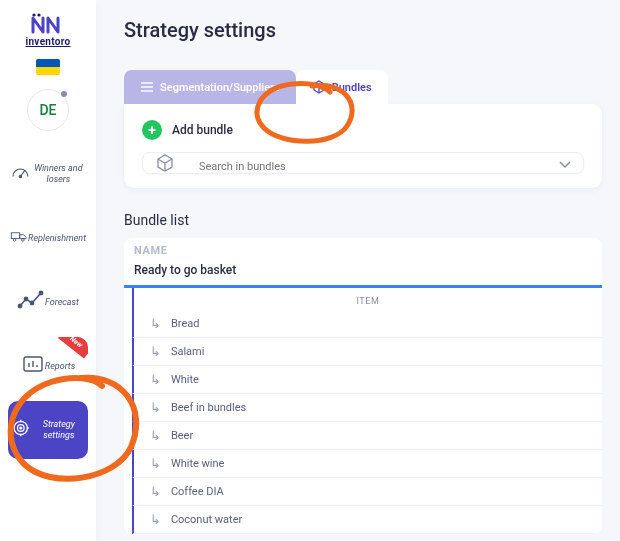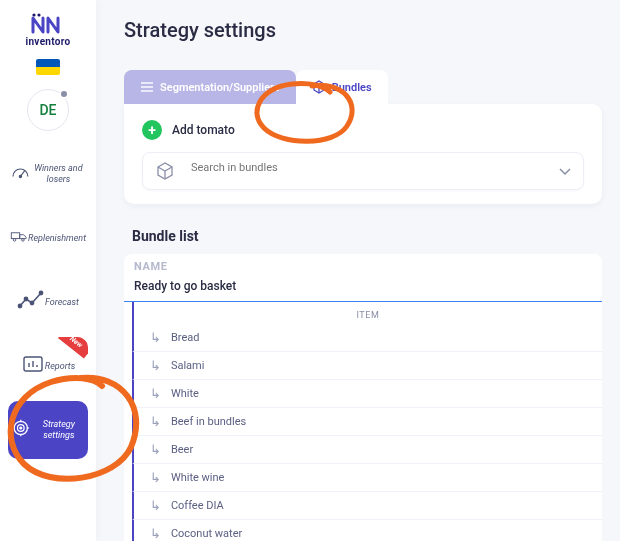--- a/index.html
+++ b/index.html
@@ -14,21 +14,21 @@
     flex-direction: column;
     align-items: center;
     padding-top: 12px;
     gap: 6px;
     box-shadow: 2px 0 8px rgba(0,0,0,0.03);
     position: relative;
     z-index: 1;
   }
   .logo { width: 70px; text-align: center; }
   .logo svg { display: block; margin: 0 auto; }
-  .logo-text { font-size: 10px; font-weight: 700; color: #1c1969; letter-spacing: .3px; margin-top: 2px; }
+  .logo-text { font-size: 10px; font-weight: 700; color: #1c1969; letter-spacing: .3px; margin-top: 2px; text-decoration: underline; }
   .flag {
     width: 24px; height: 16px; margin: 6px 0 4px; border-radius: 2px; overflow: hidden;
     display: flex; flex-direction: column;
   }
   .flag .ua-top { flex:1; background:#0057b7; }
   .flag .ua-bot { flex:1; background:#ffd700; }
 
   .avatar-wrap { position: relative; margin: 4px 0 8px; }
   .avatar {
     width: 42px; height: 42px; border-radius: 50%;
@@ -69,39 +69,39 @@
   .tab svg { flex-shrink:0; }
 
   .panel {
     background:#fff; border-radius:0 10px 10px 10px;
     padding:16px 18px 14px; box-shadow:0 2px 6px rgba(30,33,70,.05);
   }
   .add-bundle { display:flex; align-items:center; gap:10px; font-size:12px; color:#2a2c44; font-weight:500; margin-bottom:12px; cursor:pointer; }
   .plus-badge { width:20px; height:20px; border-radius:50%; background:#22c55e; display:flex; align-items:center; justify-content:center; color:#fff; font-size:14px; font-weight:700; line-height:1; }
 
   .search-row {
-    display:flex; align-items:flex-start; gap:16px;
-    border:1px solid #eceef6; border-radius:8px; padding:8px 12px;
+    display:flex; align-items:flex-end; gap:24px;
+    border:1px solid #eceef6; border-radius:8px; padding:0 12px;
     box-shadow:0 1px 3px rgba(30,33,70,.04);
   }
   .search-row input {
     flex:1; border:none; outline:none; font-size:11px; color:#6a6f8f; background:transparent;
   }
   .chev { color:#8a8fa8; }
 
-  .section-title { font-size:14px; font-weight:700; color:#2a2c44; margin:24px 8px 10px; }
+  .section-title { font-size:14px; font-weight:400; color:#2a2c44; margin:24px 0 10px; }
 
   .bundle-table { background:#fff; border-radius:8px; overflow:hidden; }
   .col-head {
     font-size:11px; letter-spacing:.6px; color:#b5b9cd; font-weight:700;
     padding:6px 10px 2px; text-transform:uppercase;
   }
   .bundle-name {
     font-size:12px; color:#2a2c44; font-weight:500; padding:4px 10px 8px;
-    border-bottom:1px solid #3b82f6;
+    border-bottom:3px solid #3b82f6;
   }
   .item-head {
     text-align:center; font-size:9px; letter-spacing:.6px; color:#8a8fa8; font-weight:400;
     padding:8px 0 4px; border-left:2px solid #4b45c6; margin-left:8px;
   }
   .item-row {
     display:flex; align-items:center; gap:10px;
     padding:7px 10px 7px 16px; font-size:11px; color:#5a5f82;
     border-bottom:1px solid #f0f2f9; border-left:2px solid #4b45c6; margin-left:8px;
   }
@@ -206,21 +206,21 @@
           <path d="M2 4 L7 1 L12 4 L12 10 L7 13 L2 10 Z"></path>
             <path d="M2 4 L7 7 L12 4 M7 7 V13"></path>
         </svg>
         <span>Bundles</span>
       </div>
     </div>
 
     <div class="panel">
       <div class="add-bundle">
         <span class="plus-badge">+</span>
-        <span>Add tomato</span>
+        <span>Add bundle</span>
       </div>
       <div class="search-row">
         <svg width="20" height="20" viewBox="0 0 20 20" stroke="#8a8fa8" stroke-width="1.3" fill="none">
           <path d="M3 6 L10 2 L17 6 L17 14 L10 18 L3 14 Z"></path>
             <path d="M3 6 L10 10 L17 6 M10 10 V18"></path>
         </svg>
         <input type="text" placeholder="Search in bundles" style="">
         <span class="chev">
           <svg width="12" height="8" viewBox="0 0 12 8" stroke="#8a8fa8" stroke-width="1.5" fill="none">
               <polyline points="1,1 6,6 11,1"></polyline>

